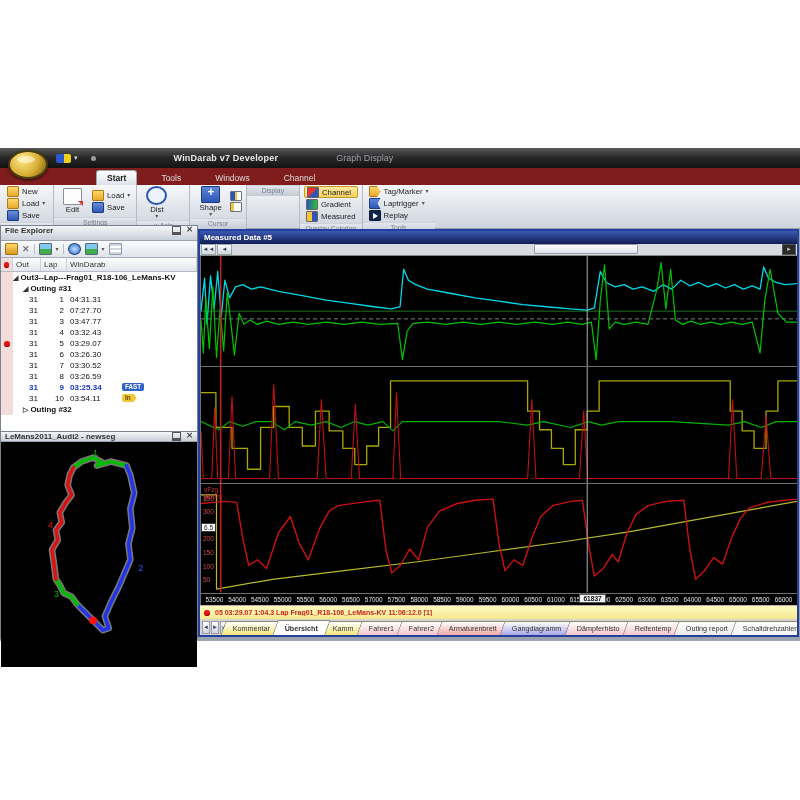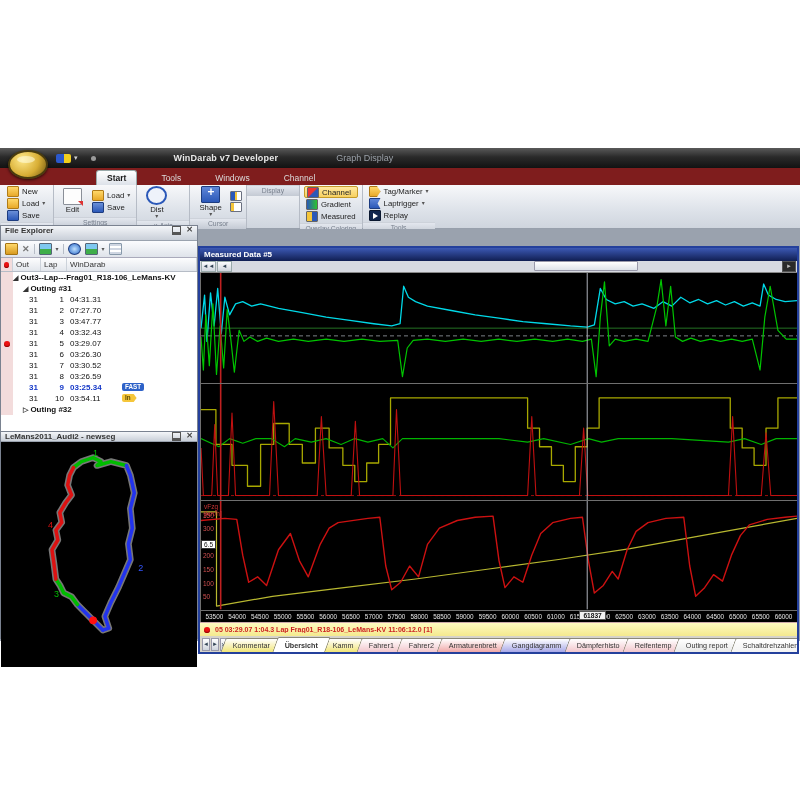--- a/index.html
+++ b/index.html
@@ -108,21 +108,21 @@
   .b-yel{background:#f5c63a;color:#5a4a00;clip-path:polygon(0 0,80% 0,100% 50%,80% 100%,0 100%);padding-right:6px;}
 
   
   .mapwin{position:absolute;left:0;top:202px;width:196px;height:206px;background:#000;
       border:1px solid #7a8290;display:flex;flex-direction:column;}
   .mapbody{flex:1;background:#000;}
   .mapbody svg{width:100%;height:100%;display:block;}
 
   
   .gwin{position:absolute;left:198px;top:0;width:601px;height:408px;background:#000;
-      border:2px solid #24409c;display:flex;flex-direction:column;box-sizing:border-box;margin-top:17px;}
+      border:2px solid #24409c;display:flex;flex-direction:column;box-sizing:border-box;}
   .gtitle{height:13px;background:linear-gradient(#3c59b4,#101e52);color:#fff;font-size:8px;
       font-weight:bold;display:flex;align-items:center;padding:0 4px;}
   .gscroll{height:11px;background:#d7dae1;display:flex;align-items:center;border-bottom:1px solid #888;position:relative;}
   .sbtnq{width:13px;height:9px;background:linear-gradient(#fbfcfe,#cfd4dd);border:1px solid #9aa;
       font-size:6px;color:#345;display:flex;align-items:center;justify-content:center;margin-left:1px;}
   .thumb{position:absolute;left:56%;width:17%;height:8px;background:linear-gradient(#fff,#dde2e9);
       border:1px solid #99a;border-radius:1px;}
   .rbtn{position:absolute;right:1px;width:12px;height:9px;background:#2a2a2a;border:1px solid #555;
       color:#bbb;font-size:6px;display:flex;align-items:center;justify-content:center;}
   .panel{position:relative;background:#000;border-bottom:1px solid #6f6f6f;border-left:1px solid #6f6f6f;}

